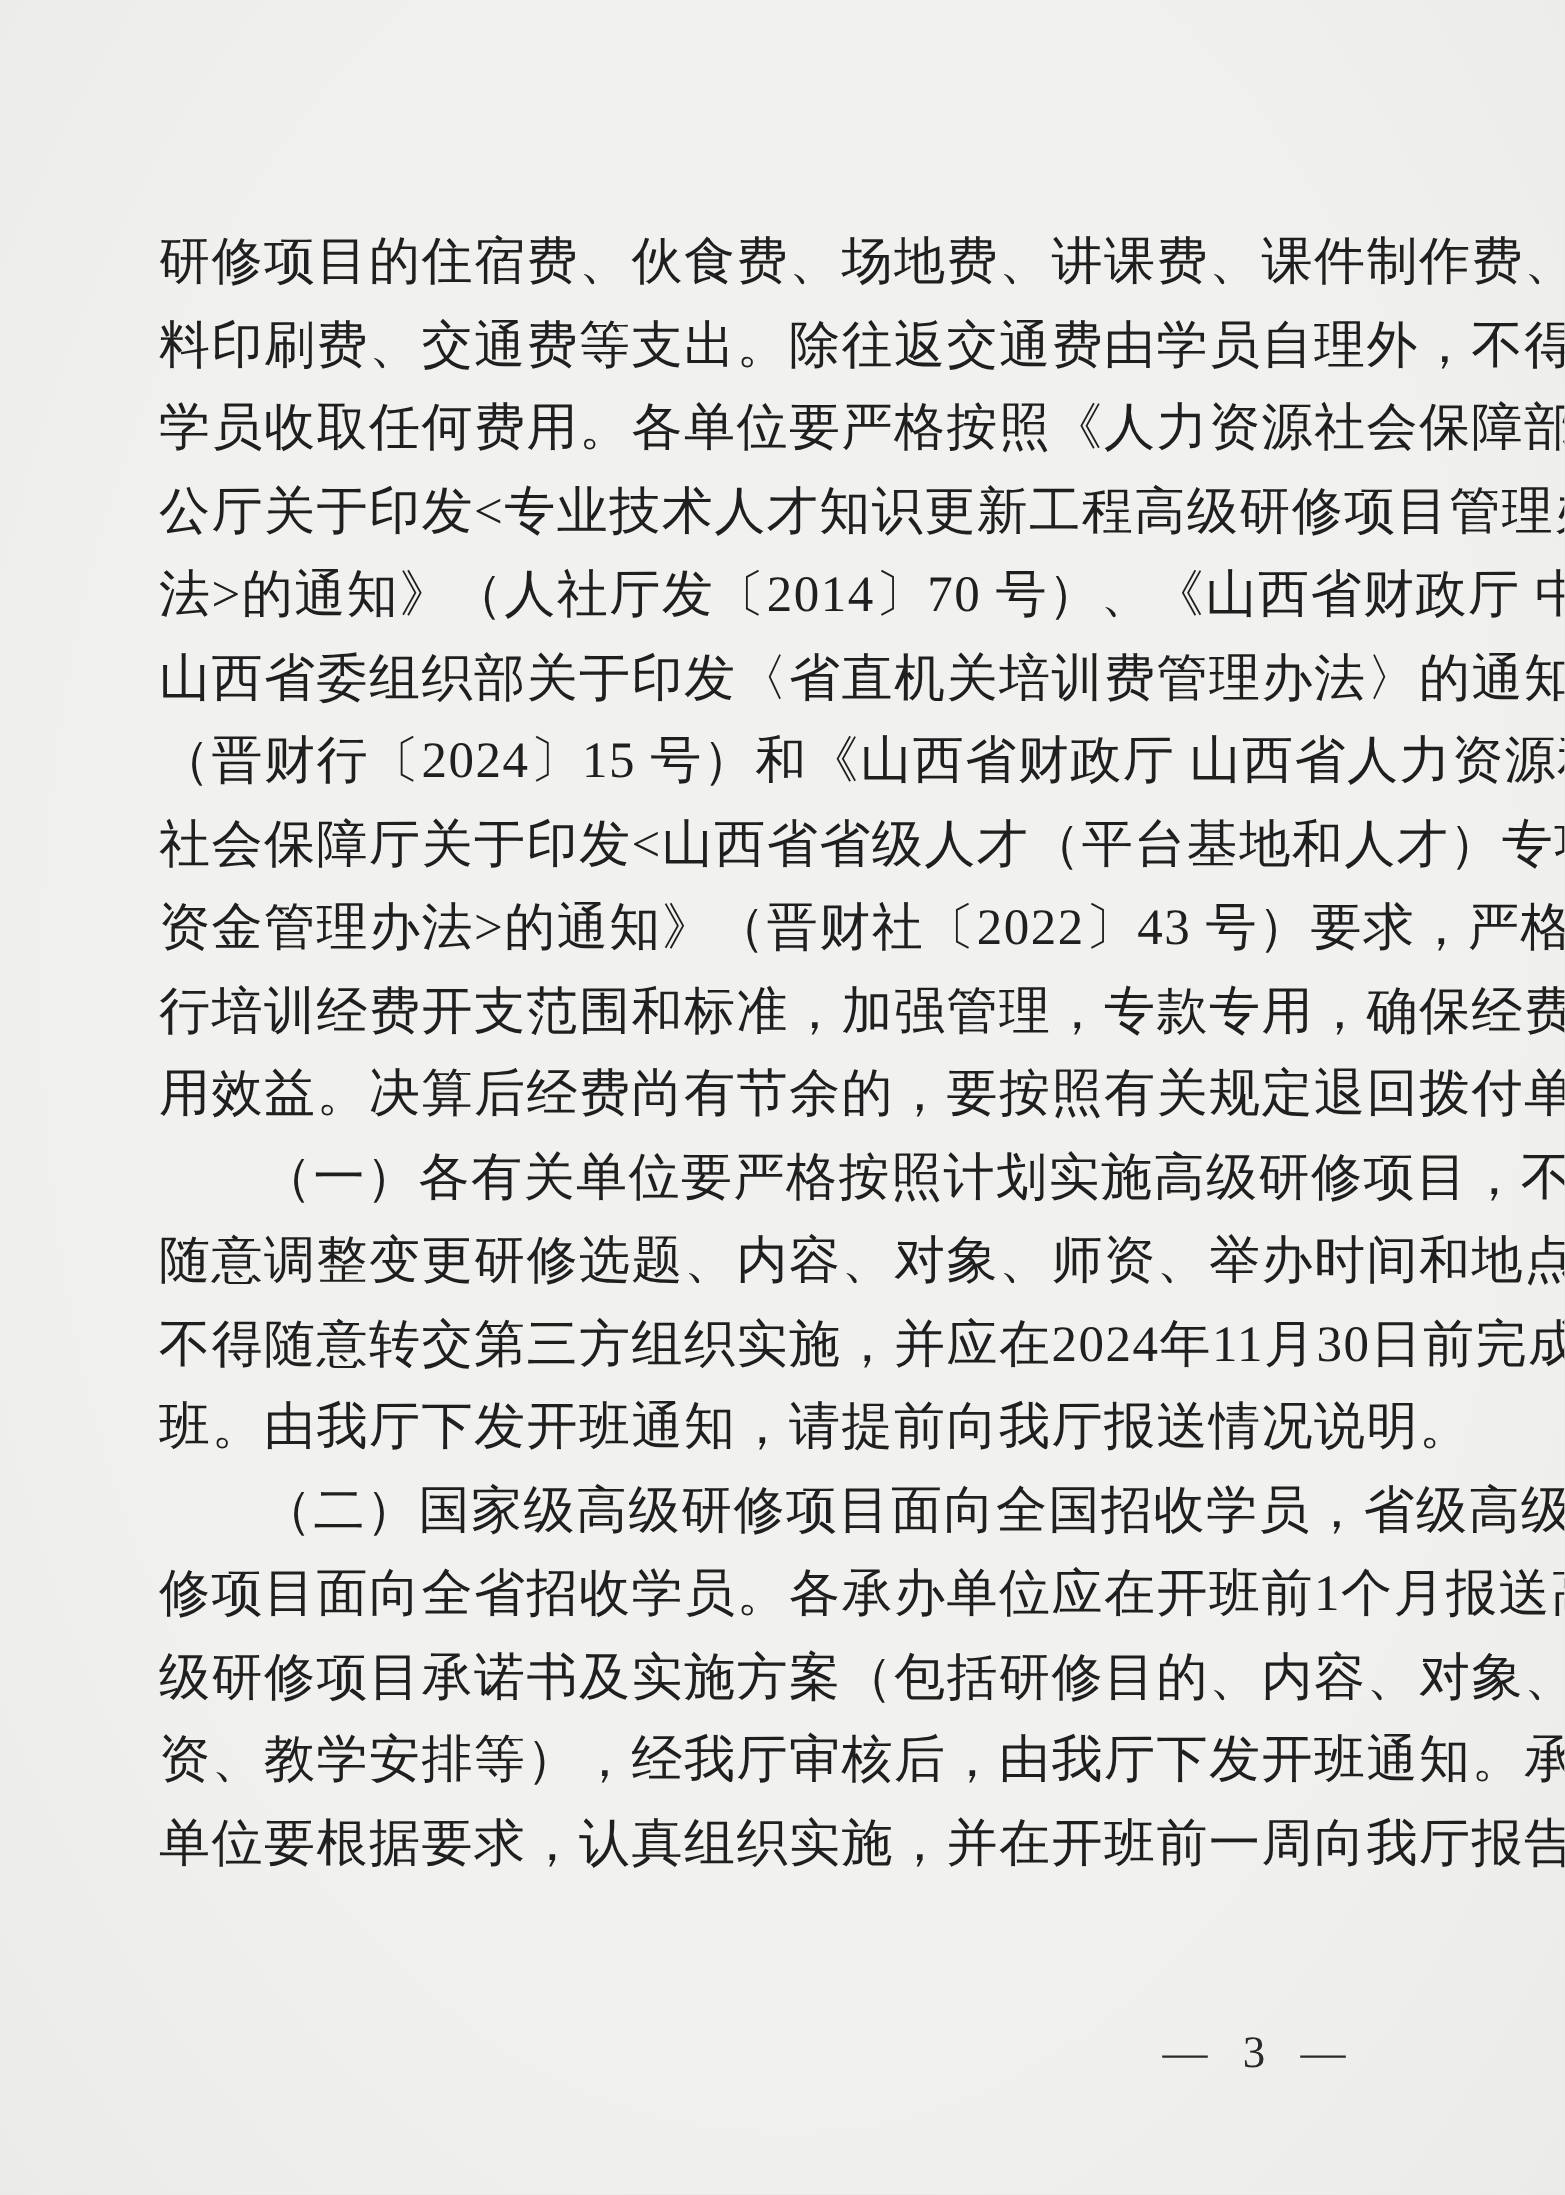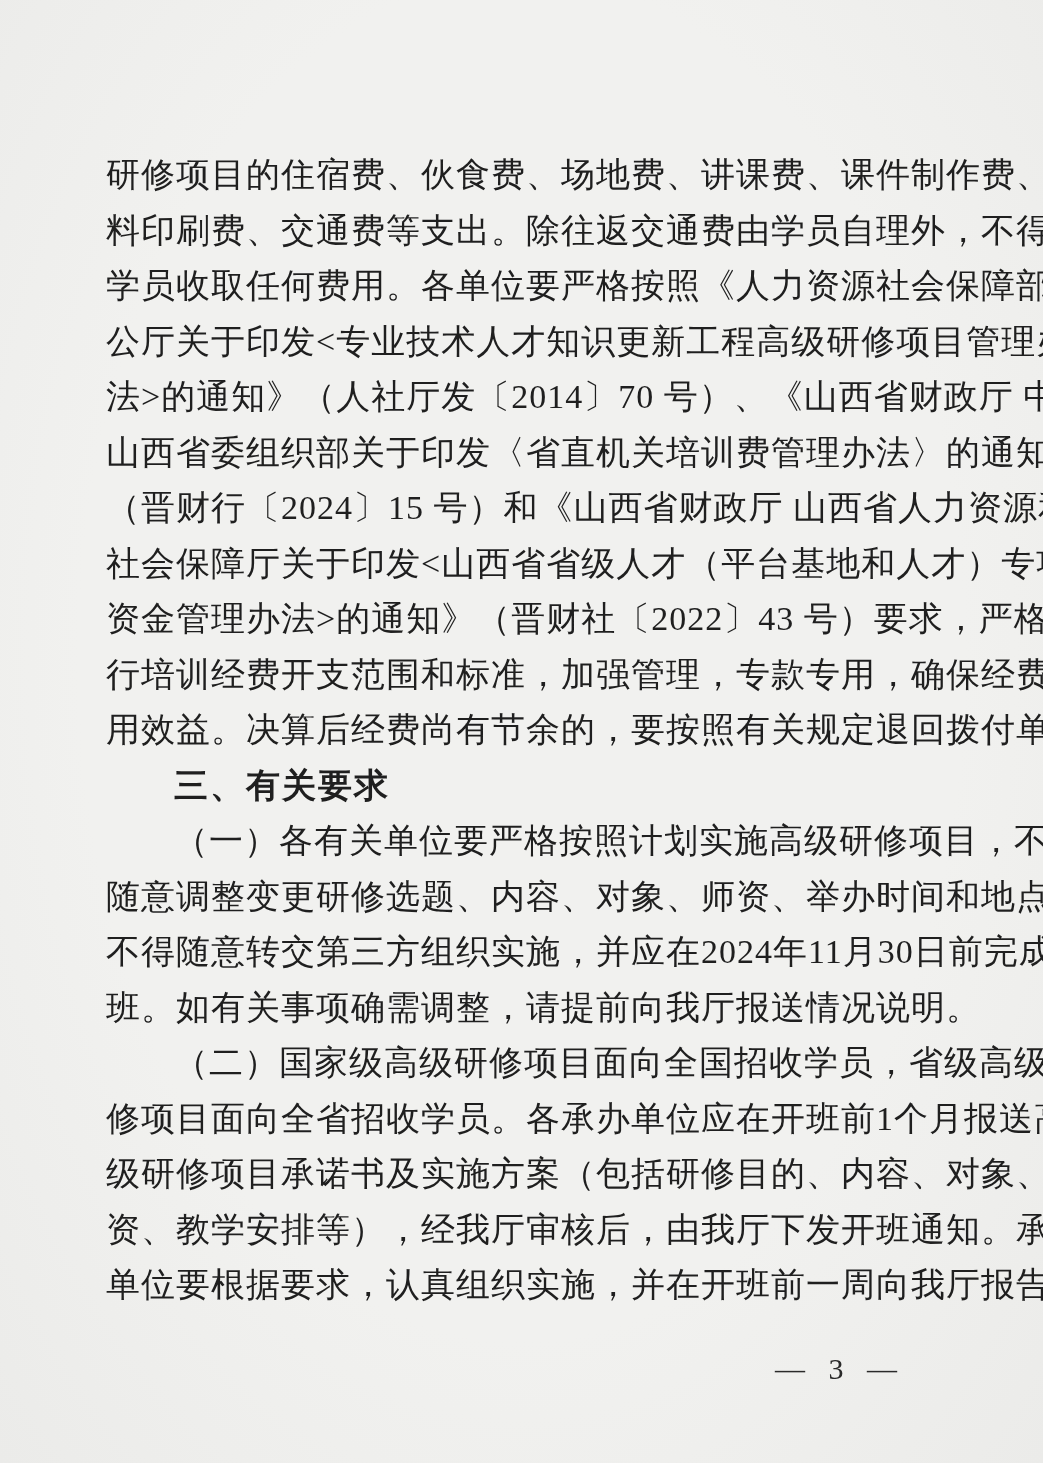--- a/index.html
+++ b/index.html
@@ -62,26 +62,25 @@
     <div class="line">学员收取任何费用。各单位要严格按照《人力资源社会保障部办</div>
     <div class="line">公厅关于印发&lt;专业技术人才知识更新工程高级研修项目管理办</div>
     <div class="line">法&gt;的通知》（人社厅发〔2014〕70 号）、《山西省财政厅  中共</div>
     <div class="line">山西省委组织部关于印发〈省直机关培训费管理办法〉的通知》</div>
     <div class="line">（晋财行〔2024〕15 号）和《山西省财政厅  山西省人力资源和</div>
     <div class="line">社会保障厅关于印发&lt;山西省省级人才（平台基地和人才）专项</div>
     <div class="line">资金管理办法&gt;的通知》（晋财社〔2022〕43 号）要求，严格执</div>
     <div class="line">行培训经费开支范围和标准，加强管理，专款专用，确保经费使</div>
     <div class="line">用效益。决算后经费尚有节余的，要按照有关规定退回拨付单位。</div>
 
-    <div class="line indent heading">三、有关要求</div>
 
     <div class="line indent">（一）各有关单位要严格按照计划实施高级研修项目，不得</div>
     <div class="line">随意调整变更研修选题、内容、对象、师资、举办时间和地点，</div>
     <div class="line">不得随意转交第三方组织实施，并应在2024年11月30日前完成办</div>
-    <div class="line">班。如有关事项确需调整，请提前向我厅报送情况说明。</div>
+    <div class="line">班。由我厅下发开班通知，请提前向我厅报送情况说明。</div>
 
     <div class="line indent">（二）国家级高级研修项目面向全国招收学员，省级高级研</div>
     <div class="line">修项目面向全省招收学员。各承办单位应在开班前1个月报送高</div>
     <div class="line">级研修项目承诺书及实施方案（包括研修目的、内容、对象、师</div>
     <div class="line">资、教学安排等），经我厅审核后，由我厅下发开班通知。承办</div>
     <div class="line">单位要根据要求，认真组织实施，并在开班前一周向我厅报告办</div>
 
   </div>
 
   <div class="page-number">— 3 —</div>

